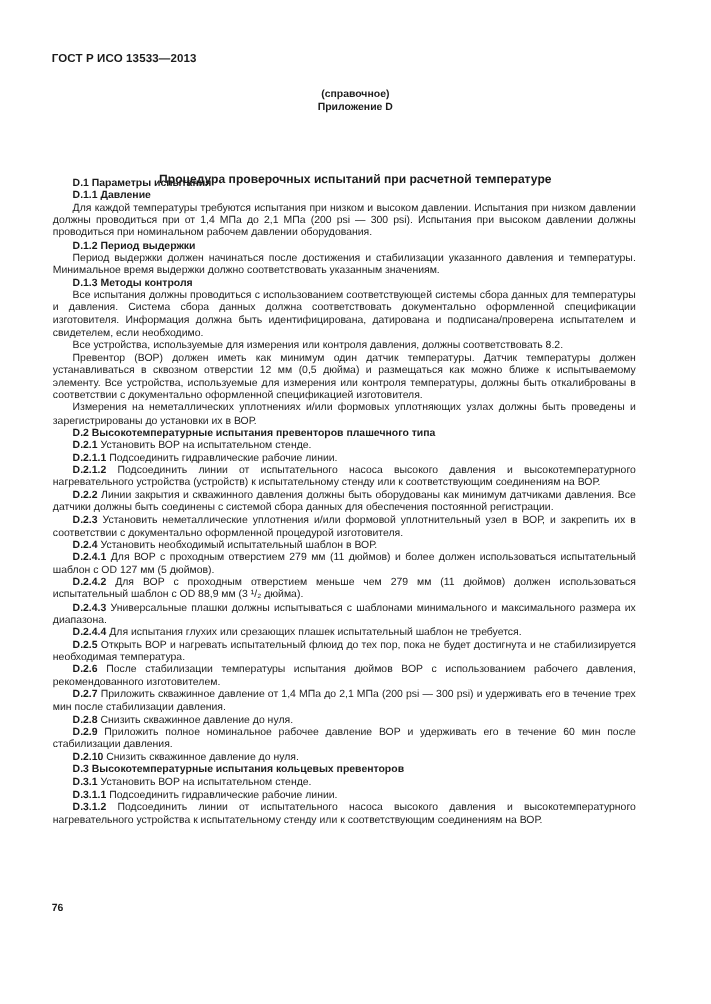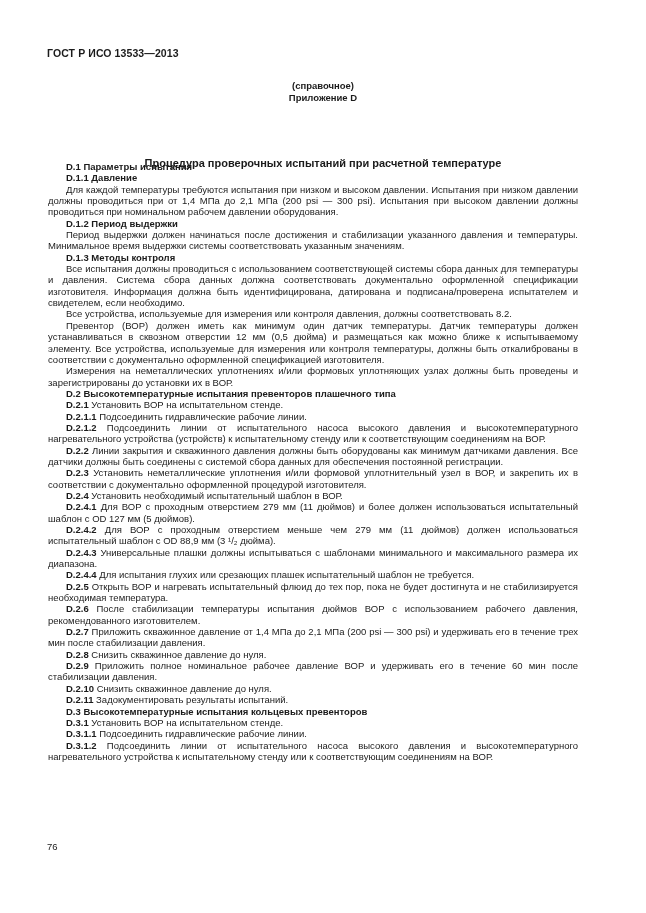--- a/index.html
+++ b/index.html
@@ -51,43 +51,44 @@
   }
   .blk {
     margin: 0;
     text-indent: 18px;
   }
   .blk.heading { font-weight: bold; }
   .blk .num { font-weight: bold; margin-top: 47px; }
   .page-number {
     position: absolute;
     left: 47px;
-    top: 841px;
+    top: 820px;
     font-size: 9.5px;
+    font-weight: bold;
   }
 </style>
 </head>
 <body>
 
 <div class="page">
   <div class="running-header">ГОСТ Р ИСО 13533—2013</div>
 
   <div class="annex-block">
     <div>(справочное)</div>
     <div>Приложение D</div>
   </div>
 
   <h1 class="doc-title">Процедура проверочных испытаний при расчетной температуре</h1>
 
   <div class="doc-body">
       <p class="blk heading">D.1 Параметры испытания</p>
       <p class="blk heading">D.1.1 Давление</p>
       <p class="blk">Для каждой температуры требуются испытания при низком и высоком давлении. Испытания при низком давлении должны проводиться при от 1,4 МПа до 2,1 МПа (200 psi — 300 psi). Испытания при высоком давлении должны проводиться при номинальном рабочем давлении оборудования.</p>
       <p class="blk heading">D.1.2 Период выдержки</p>
-      <p class="blk">Период выдержки должен начинаться после достижения и стабилизации указанного давления и температуры. Минимальное время выдержки системы соответствовать указанным значениям.</p>
+      <p class="blk">Период выдержки должен начинаться после достижения и стабилизации указанного давления и температуры. Минимальное время выдержки должно соответствовать указанным значениям.</p>
       <p class="blk heading">D.1.3 Методы контроля</p>
       <p class="blk">Все испытания должны проводиться с использованием соответствующей системы сбора данных для температуры и давления. Система сбора данных должна соответствовать документально оформленной спецификации изготовителя. Информация должна быть идентифицирована, датирована и подписана/проверена испытателем и свидетелем, если необходимо.</p>
       <p class="blk">Все устройства, используемые для измерения или контроля давления, должны соответствовать 8.2.</p>
       <p class="blk">Превентор (ВОР) должен иметь как минимум один датчик температуры. Датчик температуры должен устанавливаться в сквозном отверстии 12 мм (0,5 дюйма) и размещаться как можно ближе к испытываемому элементу. Все устройства, используемые для измерения или контроля температуры, должны быть откалиброваны в соответствии с документально оформленной спецификацией изготовителя.</p>
       <p class="blk">Измерения на неметаллических уплотнениях и/или формовых уплотняющих узлах должны быть проведены и зарегистрированы до установки их в ВОР.</p>
       <p class="blk heading">D.2 Высокотемпературные испытания превенторов плашечного типа</p>
       <p class="blk"><span class="num">D.2.1 </span><span>Установить ВОР на испытательном стенде.</span></p>
       <p class="blk"><span class="num">D.2.1.1 </span><span>Подсоединить гидравлические рабочие линии.</span></p>
       <p class="blk"><span class="num">D.2.1.2 </span><span>Подсоединить линии от испытательного насоса высокого давления и высокотемпературного нагревательного устройства (устройств) к испытательному стенду или к соответствующим соединениям на ВОР.</span></p>
       <p class="blk"><span class="num">D.2.2 </span><span>Линии закрытия и скважинного давления должны быть оборудованы как минимум датчиками давления. Все датчики должны быть соединены с системой сбора данных для обеспечения постоянной регистрации.</span></p>
@@ -96,21 +97,20 @@
       <p class="blk"><span class="num">D.2.4.1 </span><span>Для ВОР с проходным отверстием 279 мм (11 дюймов) и более должен использоваться испытательный шаблон с OD 127 мм (5 дюймов).</span></p>
       <p class="blk"><span class="num">D.2.4.2 </span><span>Для ВОР с проходным отверстием меньше чем 279 мм (11 дюймов) должен использоваться испытательный шаблон с OD 88,9 мм (3 ¹/₂ дюйма).</span></p>
       <p class="blk"><span class="num">D.2.4.3 </span><span>Универсальные плашки должны испытываться с шаблонами минимального и максимального размера их диапазона.</span></p>
       <p class="blk"><span class="num">D.2.4.4 </span><span>Для испытания глухих или срезающих плашек испытательный шаблон не требуется.</span></p>
       <p class="blk"><span class="num">D.2.5 </span><span>Открыть ВОР и нагревать испытательный флюид до тех пор, пока не будет достигнута и не стабилизируется необходимая температура.</span></p>
       <p class="blk"><span class="num">D.2.6 </span><span>После стабилизации температуры испытания дюймов ВОР с использованием рабочего давления, рекомендованного изготовителем.</span></p>
       <p class="blk"><span class="num">D.2.7 </span><span>Приложить скважинное давление от 1,4 МПа до 2,1 МПа (200 psi — 300 psi) и удерживать его в течение трех мин после стабилизации давления.</span></p>
       <p class="blk"><span class="num">D.2.8 </span><span>Снизить скважинное давление до нуля.</span></p>
       <p class="blk"><span class="num">D.2.9 </span><span>Приложить полное номинальное рабочее давление ВОР и удерживать его в течение 60 мин после стабилизации давления.</span></p>
       <p class="blk"><span class="num">D.2.10 </span><span>Снизить скважинное давление до нуля.</span></p>
-      <p class="blk"><span class="num">D.2.11 </span><span>Задокументировать результаты испытаний.</span></p>
       <p class="blk heading">D.3 Высокотемпературные испытания кольцевых превенторов</p>
       <p class="blk"><span class="num">D.3.1 </span><span>Установить ВОР на испытательном стенде.</span></p>
       <p class="blk"><span class="num">D.3.1.1 </span><span>Подсоединить гидравлические рабочие линии.</span></p>
       <p class="blk"><span class="num">D.3.1.2 </span><span>Подсоединить линии от испытательного насоса высокого давления и высокотемпературного нагревательного устройства к испытательному стенду или к соответствующим соединениям на ВОР.</span></p>
     </div>
 
   <div class="page-number">76</div>
 </div>
 
 </body></html>

